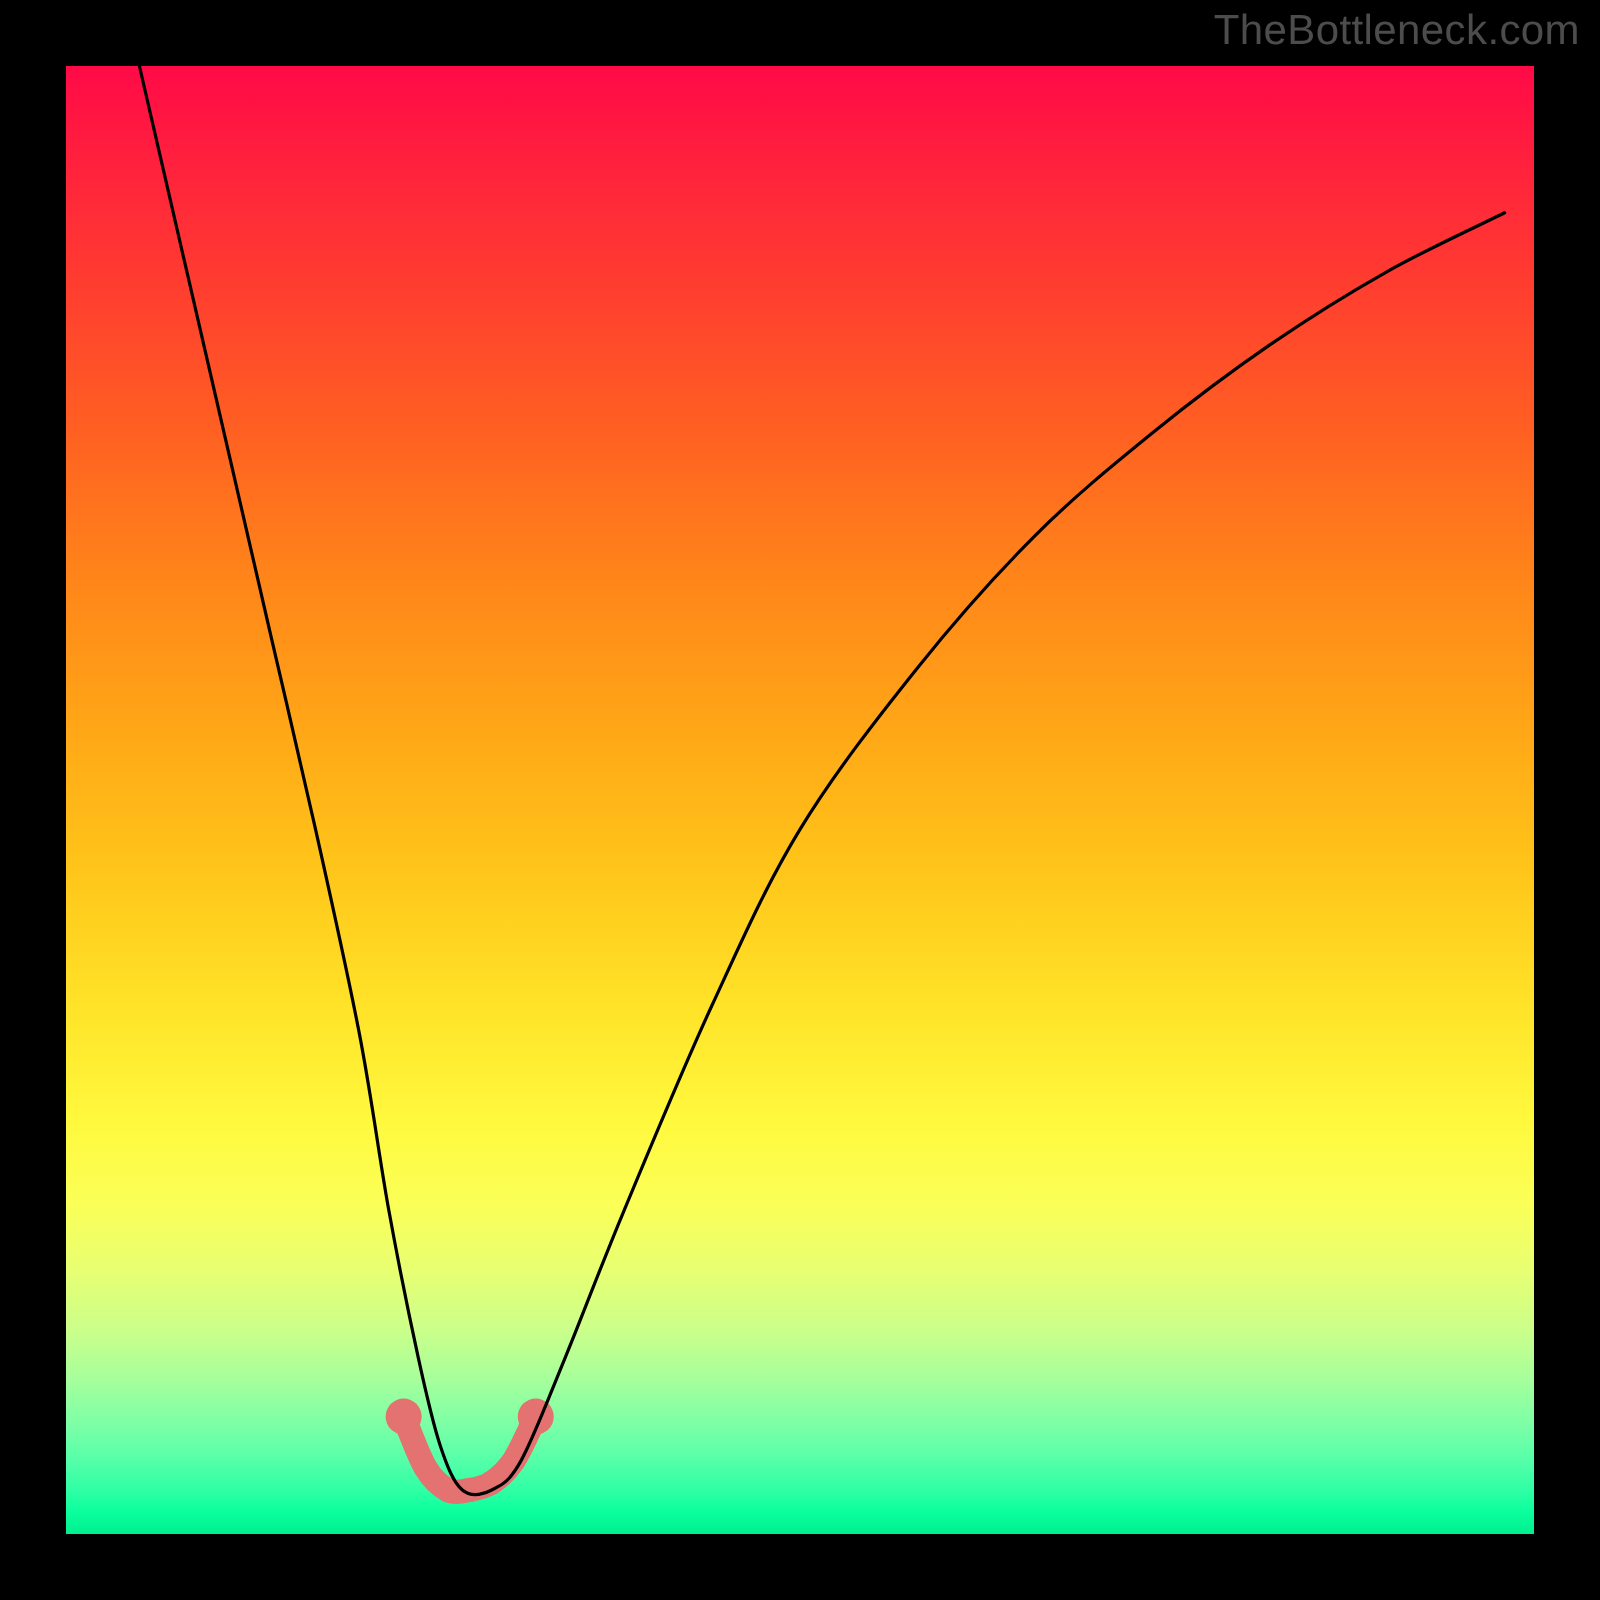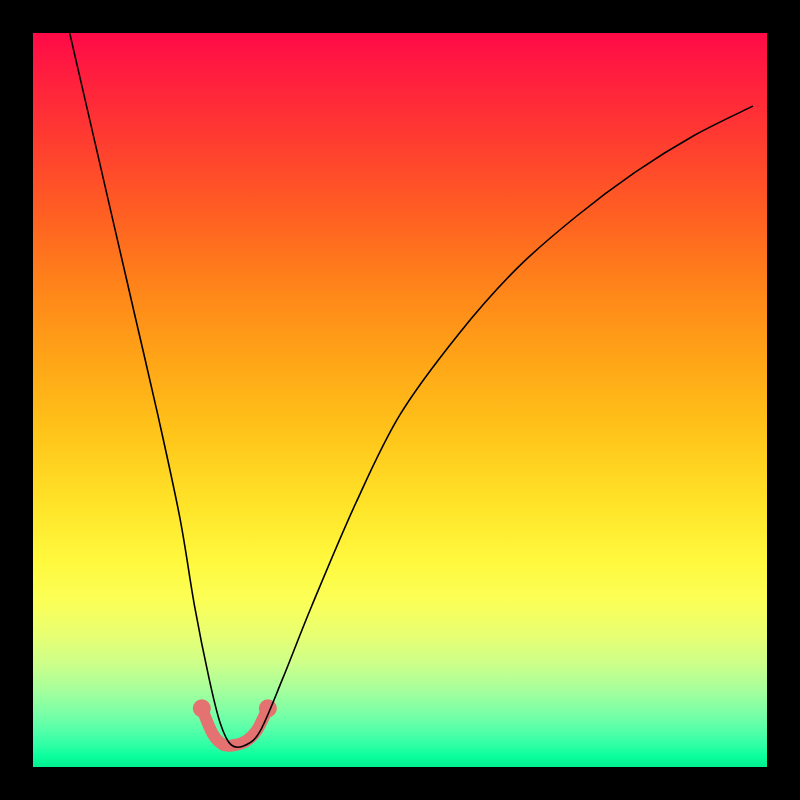--- a/index.html
+++ b/index.html
@@ -81,20 +81,21 @@
     stroke-linejoin: round;
   }
   .curve circle.dot {
     fill: #e37270;
   }
 </style>
 </head>
 <body>
 
 <div class="stage">
+  <div class="watermark">TheBottleneck.com</div>
 
   <div class="plot-area">
     <div class="gradient-bg"></div>
 
     <svg class="curve" viewBox="0 0 734 734" preserveAspectRatio="none">
       <path class="thick" d="M 168.82 675.28 C 170.655 679.5616666666666 176.15999999999997 694.8533333333334 179.82999999999998 700.97 C 183.5 707.0866666666667 187.17 710.145 190.84 711.98 C 194.51000000000002 713.815 198.18000000000004 712.5916666666667 201.85000000000002 711.98 C 205.52 711.3683333333333 209.19 710.7566666666667 212.85999999999999 708.31 C 216.52999999999997 705.8633333333332 220.2 702.805 223.87 697.3 C 227.54000000000002 691.795 233.045 678.9499999999999 234.88 675.28"></path>
       <g>
           <circle class="dot" cx="168.82" cy="675.28" r="9"></circle>
           <circle class="dot" cx="190.84" cy="711.98" r="6"></circle>
           <circle class="dot" cx="201.85000000000002" cy="711.98" r="6"></circle>

